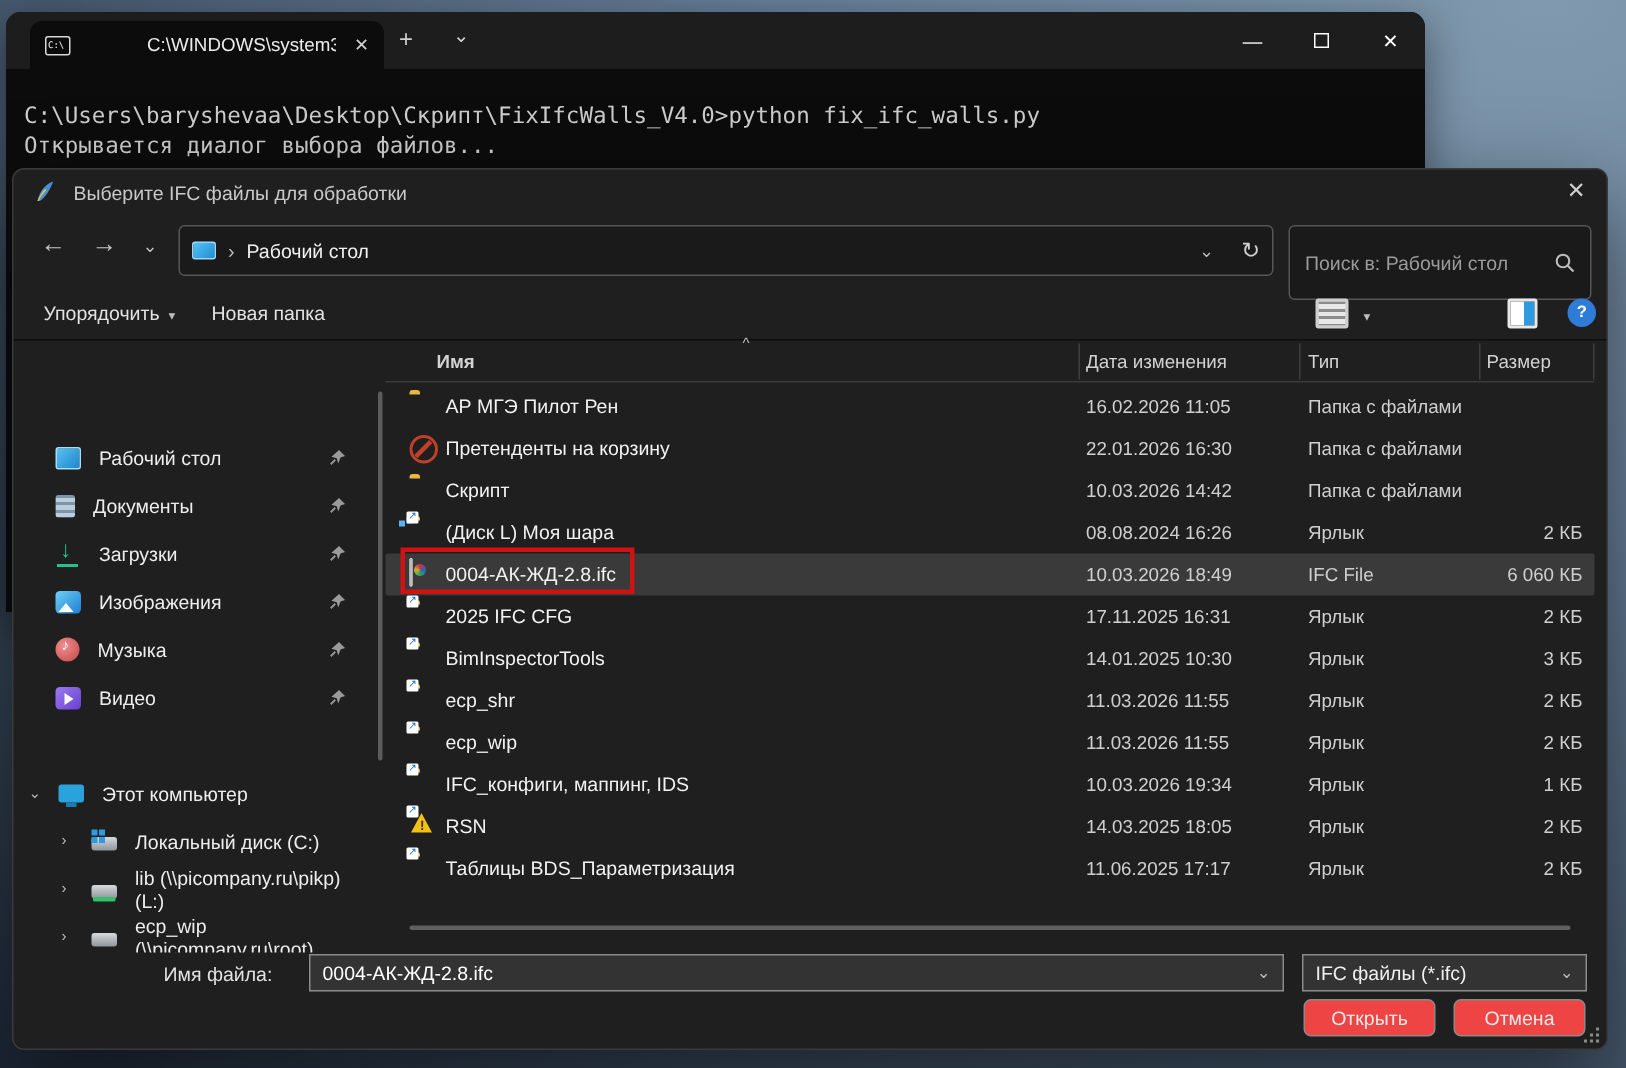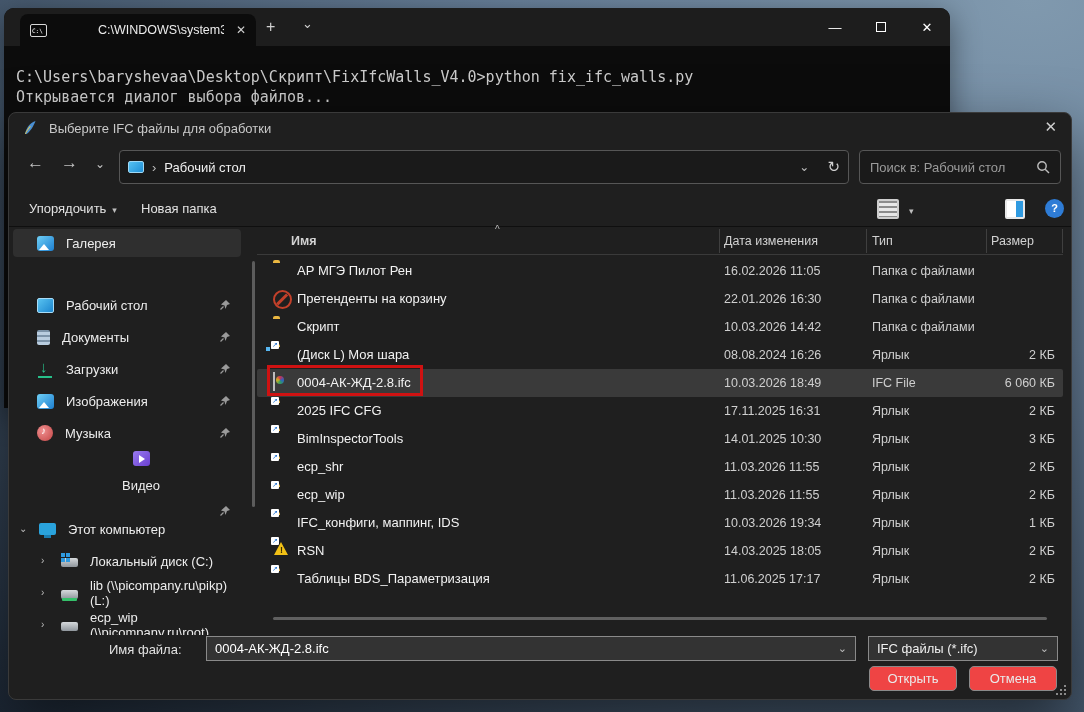--- a/index.html
+++ b/index.html
@@ -64,21 +64,21 @@
     display:flex; align-items:center; padding:0 8px;
   }
   .crumb-icon { width:16px; height:12px; border-radius:2px;
     background:linear-gradient(135deg,#55c1f2,#1f8fd6); border:1px solid #9fd8f5; }
   .crumb-sep { color:#bdbdbd; font-size:13px; margin:0 8px; }
   .crumb-text { font-size:13px; color:#f0f0f0; }
   .addr-right { margin-left:auto; display:flex; align-items:center; gap:18px; }
   .addr-chev { color:#bdbdbd; font-size:12px; }
   .addr-refresh { color:#cfcfcf; font-size:15px; }
   .searchbox {
-    position:absolute; left:850px; top:3px; width:202px; height:34px;
+    position:absolute; left:850px; top:3px; width:202px; height:50px;
     background:#1a1a1a; border:1px solid #565656; border-radius:4px;
     display:flex; align-items:center; padding:0 10px;
   }
   .search-ph { font-size:13px; color:#9b9b9b; }
   .search-icon { margin-left:auto; }
 
   
   .toolbar { position:absolute; left:0; top:80px; width:100%; height:34px; border-bottom:1px solid #0f0f0f; }
   .tb-item { position:absolute; top:8px; font-size:13px; color:#e2e2e2; }
   .tb-caret { font-size:9px; color:#bdbdbd; margin-left:6px; }
@@ -249,24 +249,20 @@
         <span>Упорядочить</span><span class="tb-caret">▾</span>
       </span>
       <span class="tb-item" style="left:132px;">Новая папка</span>
       <span class="view-icon"></span>
       <span class="view-caret">▾</span>
       <span class="pane-icon"></span>
       <span class="help-icon">?</span>
     </div>
 
     <div class="sidebar">
-      <div class="side-item selected" style="top:2px;">
-        <span class="si si-gallery"></span>
-        <span>Галерея</span>
-      </div>
 
       <div class="side-item" style="top:64px;">
         <span class="si si-desktop"></span>
         <span>Рабочий стол</span>
         <svg class="pin" width="12" height="12" viewBox="0 0 12 12">
             <path d="M7 1 L11 5 L8 6 L6.5 10 L5.5 6.5 L2 5.5 Z" fill="#9a9a9a"></path>
             <line x1="4.5" y1="7.5" x2="1.5" y2="10.5" stroke="#9a9a9a" stroke-width="1.2"></line>
           </svg>
       </div>
       <div class="side-item" style="top:96px;justify-content:space-between;">
@@ -294,21 +290,21 @@
           </svg>
       </div>
       <div class="side-item" style="top:192px;">
         <span class="si si-music"></span>
         <span>Музыка</span>
         <svg class="pin" width="12" height="12" viewBox="0 0 12 12">
             <path d="M7 1 L11 5 L8 6 L6.5 10 L5.5 6.5 L2 5.5 Z" fill="#9a9a9a"></path>
             <line x1="4.5" y1="7.5" x2="1.5" y2="10.5" stroke="#9a9a9a" stroke-width="1.2"></line>
           </svg>
       </div>
-      <div class="side-item" style="top:224px;flex-direction:column;">
+      <div class="side-item" style="top:224px;">
         <span class="si si-video"></span>
         <span>Видео</span>
         <svg class="pin" width="12" height="12" viewBox="0 0 12 12">
             <path d="M7 1 L11 5 L8 6 L6.5 10 L5.5 6.5 L2 5.5 Z" fill="#9a9a9a"></path>
             <line x1="4.5" y1="7.5" x2="1.5" y2="10.5" stroke="#9a9a9a" stroke-width="1.2"></line>
           </svg>
       </div>
 
       <div class="side-item" style="top:288px; padding-left:30px;">
         <span class="tree-chev" style="top:8px;">⌄</span>

